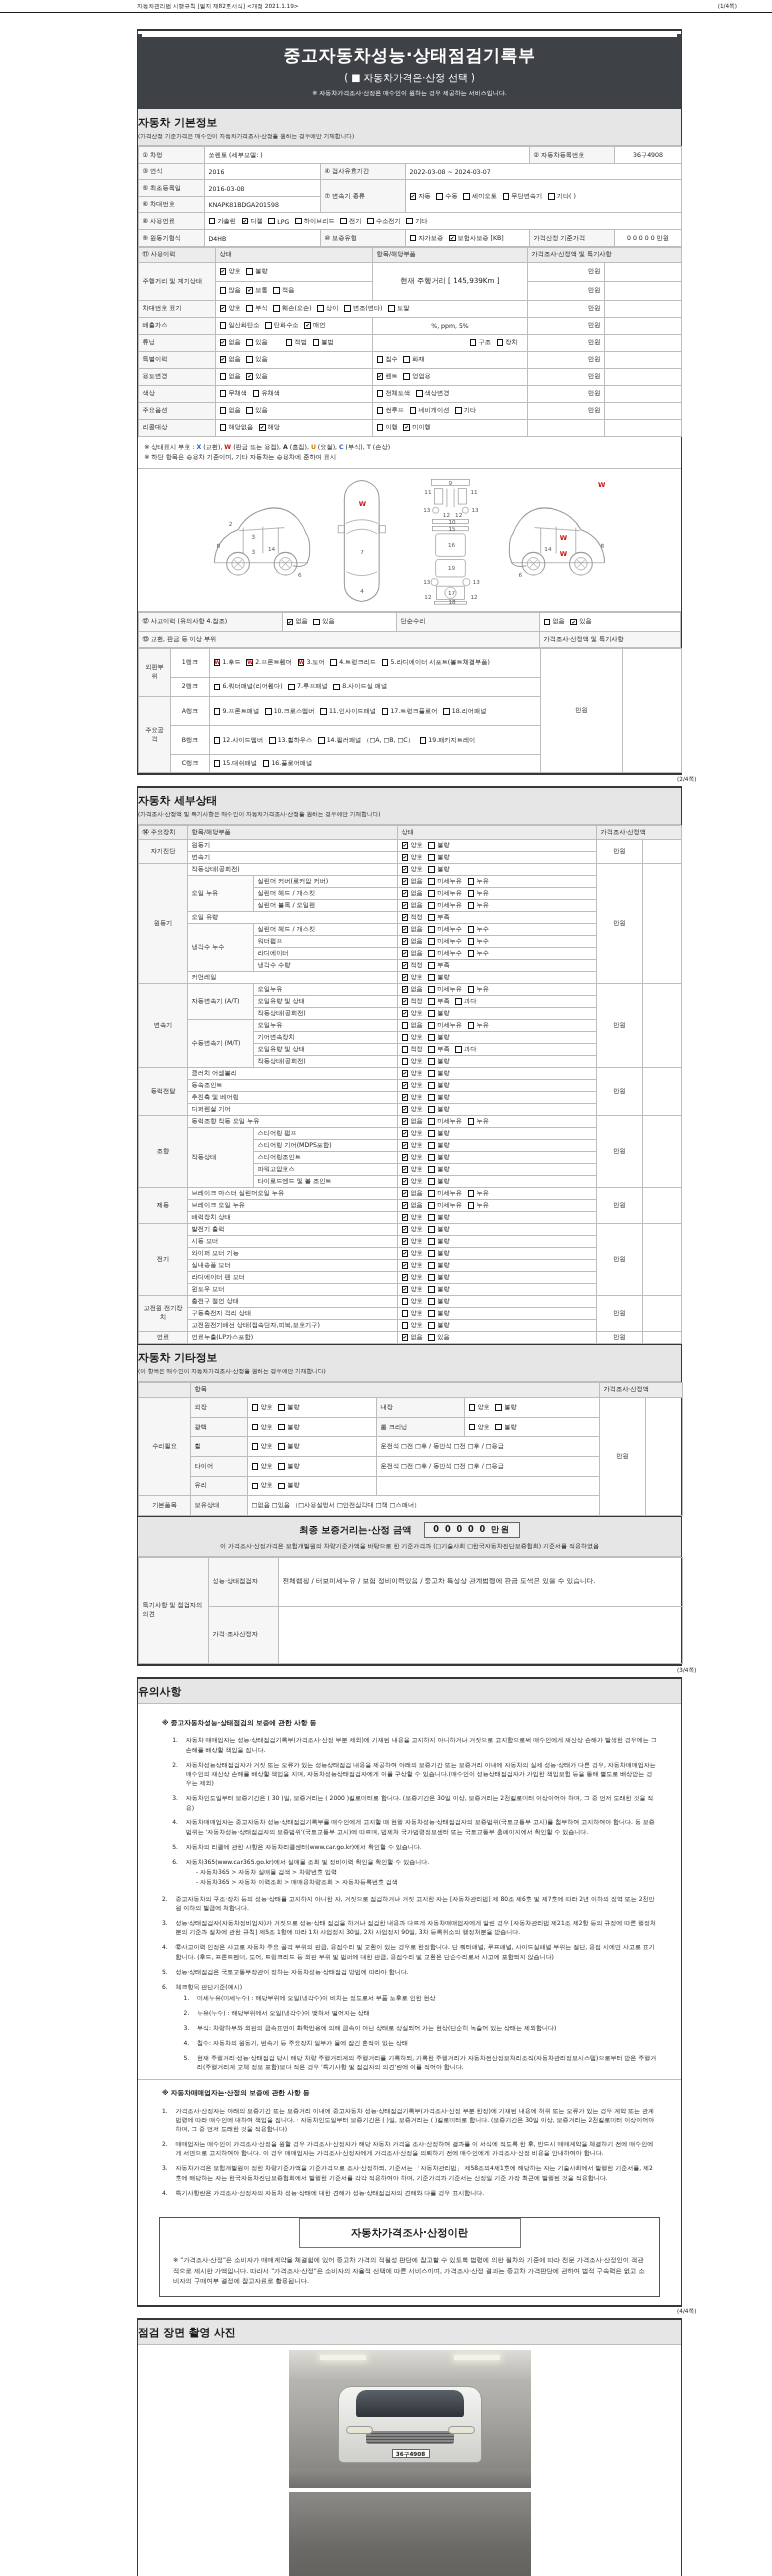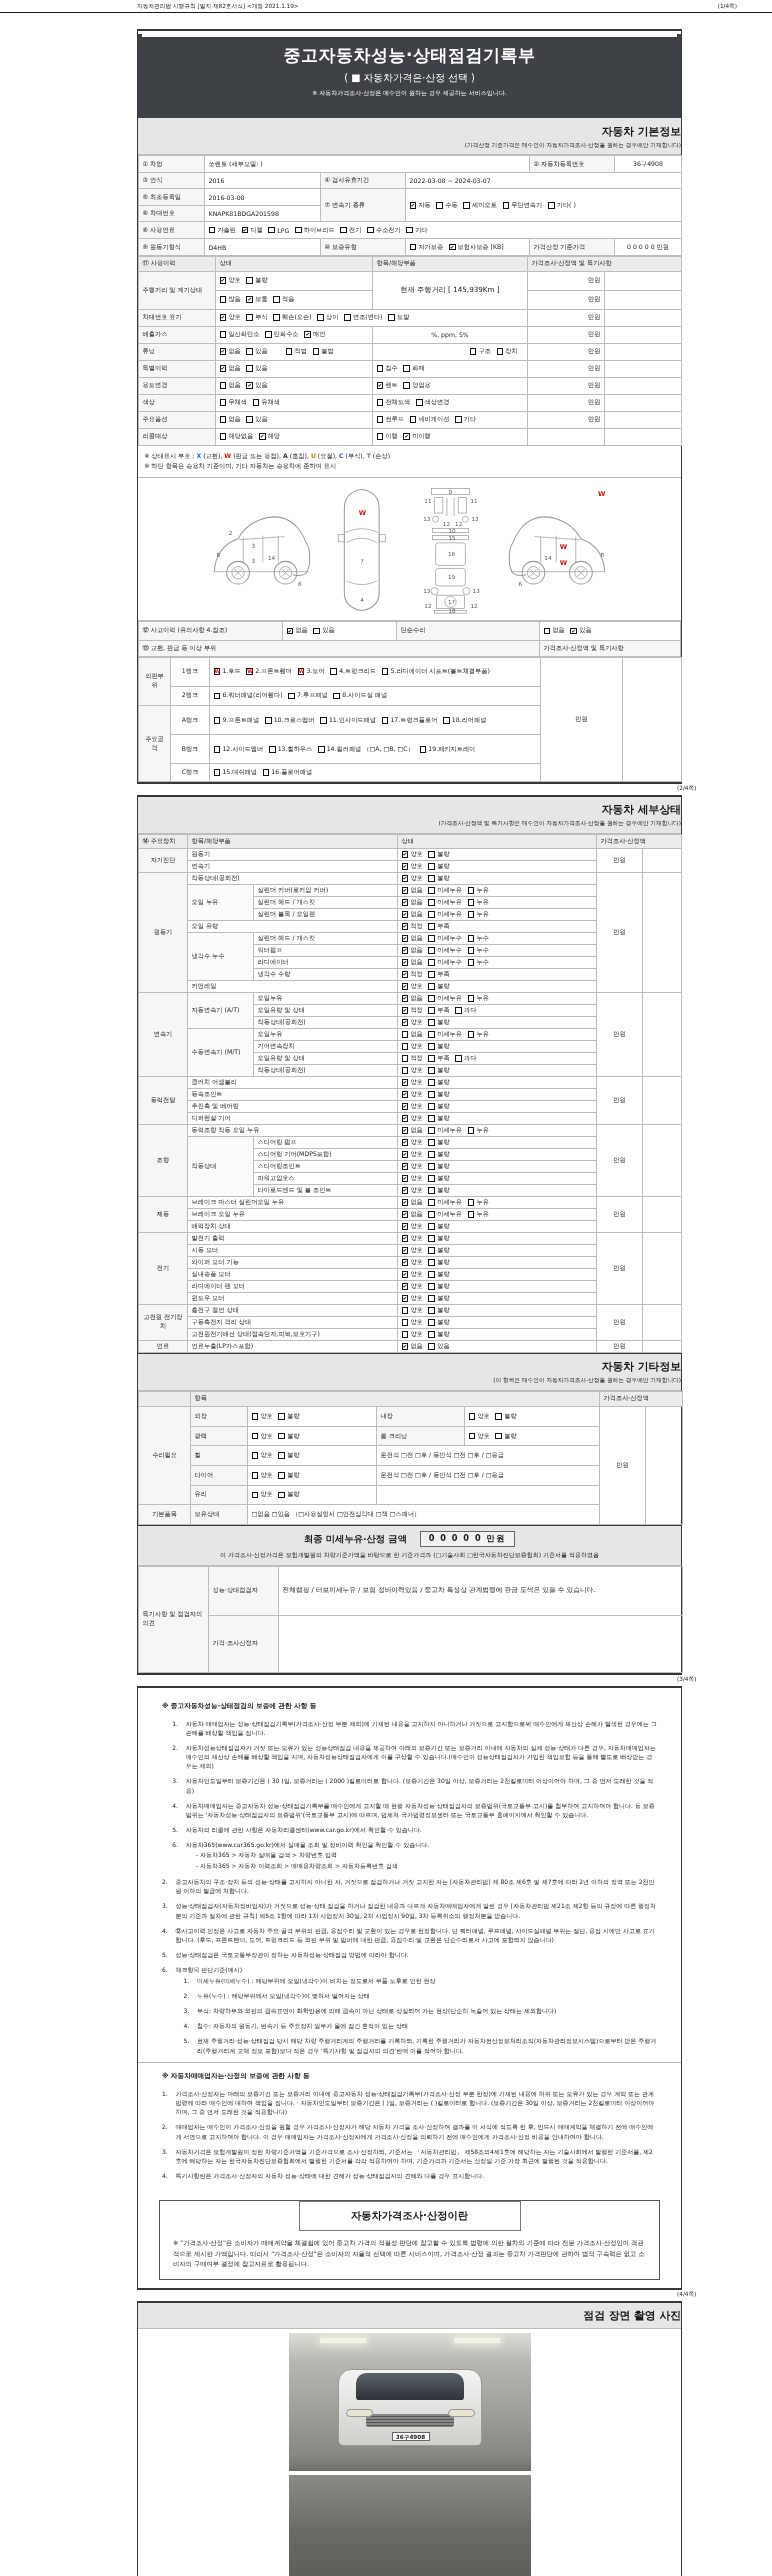--- a/index.html
+++ b/index.html
@@ -15,28 +15,28 @@
   *{box-sizing:border-box;margin:0;padding:0}
   html,body{background:#fff}
   body{font-family:"DejaVu Sans","Liberation Sans",sans-serif;color:#1a1a1a;width:773px;height:2576px;overflow:hidden;position:relative}
   .content{margin-left:137px;width:545px}
   
   .topstrip{width:773px;display:flex;justify-content:space-between;font-size:5.7px;color:#222;padding:2.6px 36px 1.5px 137px;border-bottom:1px solid #1b1b1b}
   
   .box{border:1px solid var(--border-dark);border-top-width:2.1px;border-bottom-width:2.1px;background:#fff}
   .marker{font-size:5.7px;text-align:right;margin:1.5px -14.4px 1.5px 0;color:#222}
   
-  .dochead{background:var(--header-dark);color:#fff;padding-bottom:13px}
+  .dochead{background:var(--header-dark);color:#fff;padding-bottom:4px}
   .dochead .stripe{height:2.6px;background:#fff;margin:3.6px 4.1px 7.2px 4.1px}
   .dochead h1{font-size:17px;text-align:center;letter-spacing:0.5px;font-weight:bold}
   .dochead .sub{font-size:9.8px;text-align:center;margin-top:5.2px}
   .dochead .note{font-size:6px;text-align:center;margin:4.1px 0 7.2px}
   .docno{background:var(--header-dark);color:#fff;font-size:6.7px;font-weight:bold;padding:2.1px 6.2px 2.6px;border-top:1.5px solid #fff}
   
-  .sec{background:var(--sec-bg);text-align:right;padding:6.2px 0 4.6px;border-bottom:0.5px solid var(--cell-border)}
+  .sec{background:var(--sec-bg);text-align:left;padding:6.2px 0 4.6px;border-bottom:0.5px solid var(--cell-border)}
   .sec h2{font-size:10.8px;font-weight:bold}
   .sec .ss{font-size:5.7px;margin-top:3.1px;color:#222}
   
   table{width:100%;border-collapse:collapse;table-layout:fixed}
   td,th{border:0.5px solid var(--cell-border);font-size:6.2px;padding:2.1px 3.6px;vertical-align:middle;word-break:break-all}
   th{background:#ececec;font-weight:normal;text-align:left}
   .lbl{background:var(--label-bg)}
   .ctr{text-align:center}
   .rt{text-align:right}
   
@@ -1257,21 +1257,21 @@
       <tr>
         <td class="lbl ctr">기본품목</td>
         <td class="lbl">보유상태</td>
         <td colspan="3">□없음  □있음 （□사용설명서 □안전삼각대 □잭 □스패너）</td>
       </tr>
     </tbody>
       </table>
 
     <div class="final">
       <div class="row1">
-        <span>최종 미세누유·산정 금액</span>
+        <span>최종 보증거리는·산정 금액</span>
         <span class="amount">0 0 0 0 0 만원</span>
       </div>
       <div class="note">이 가격조사·산정가격은 보험개발원의 차량기준가액을 바탕으로 한 기준가격과 (□기술사회 □한국자동차진단보증협회) 기준서를 적용하였음</div>
     </div>
 
     <table class="rem">
       <colgroup>
           <col style="width:70px">
           <col style="width:70px">
           <col style="width:404px">
@@ -1285,20 +1285,23 @@
       <tr style="height:57px">
         <td class="lbl">가격·조사산정자</td>
         <td></td>
       </tr>
     </tbody>
       </table>
   </div>
   <div class="marker">(3/4쪽)</div>
 
   <div class="box notice-wrap">
+    <div class="sec">
+      <h2>유의사항</h2>
+    </div>
     <div class="notice-body">
       <div class="hd">※ 중고자동차성능·상태점검의 보증에 관한 사항 등</div>
       <div class="nitem indent">
           <span class="no">1.</span>
           <span>자동차 매매업자는 성능·상태점검기록부(가격조사·산정 부분 제외)에 기재된 내용을 고지하지 아니하거나 거짓으로 고지함으로써 매수인에게 재산상 손해가 발생한 경우에는 그 손해를 배상할 책임을 집니다.</span>
         </div>
       <div class="nitem indent">
           <span class="no">2.</span>
           <span>자동차성능상태점검자가 거짓 또는 오류가 있는 성능상태점검 내용을 제공하여 아래의 보증기간 또는 보증거리 이내에 자동차의 실제 성능·상태가 다른 경우, 자동차매매업자는 매수인의 재산상 손해를 배상할 책임을 지며, 자동차성능상태점검자에게 이를 구상할 수 있습니다.(매수인이 성능상태점검자가 가입한 책임보험 등을 통해 별도로 배상받는 경우는 제외)</span>
         </div>

